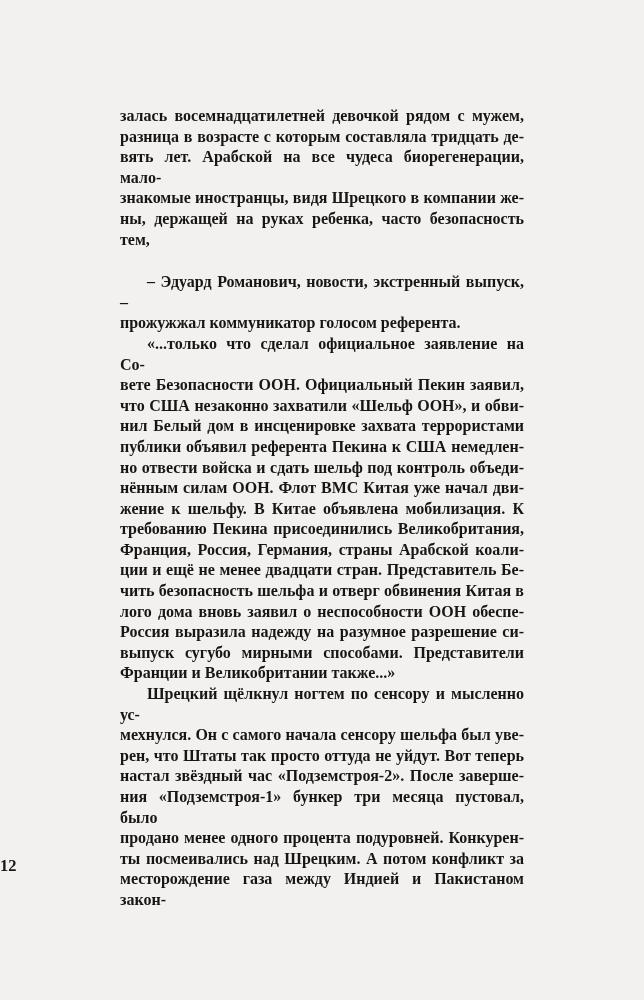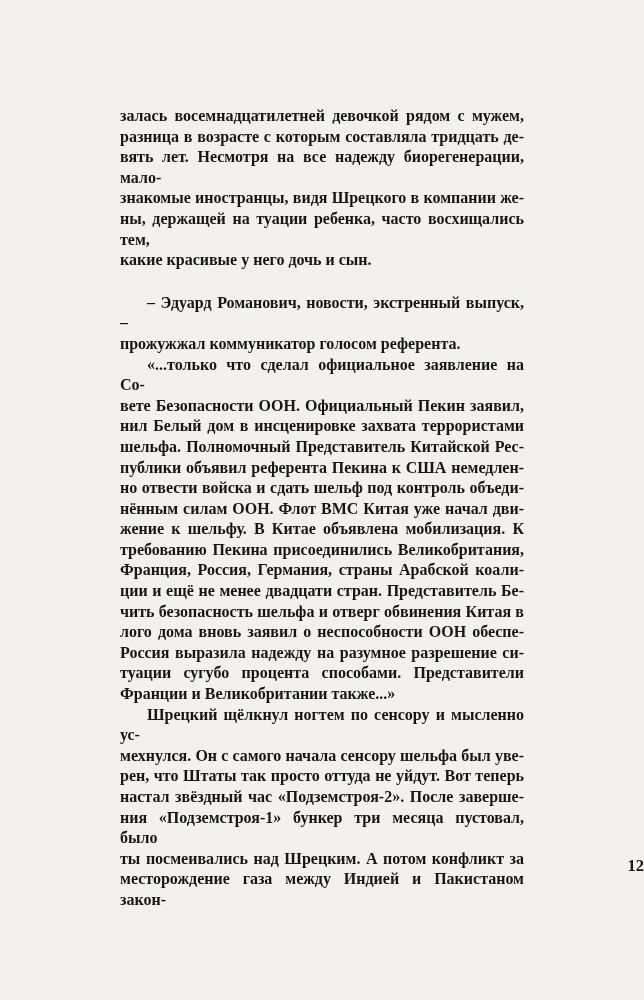--- a/index.html
+++ b/index.html
@@ -29,65 +29,65 @@
     white-space: normal;
   }
   .line.last { text-align-last: left; }
   .para.indented .line:first-child { text-indent: 27px; }
   .para.gap { margin-top: 22px; }
   .page-number {
     position: absolute;
     top: 856px;
     left: 0;
     width: 644px;
-    text-align: right;
+    text-align: left;
     font-size: 16.5px;
     font-weight: 700;
     color: #171614;
   }
 </style>
 </head>
 <body>
 
 <div class="page">
   <div class="text-block" id="text-block">
       <div class="para">
         <div class="line">залась восемнадцатилетней девочкой рядом с мужем,</div>
         <div class="line">разница в возрасте с которым составляла тридцать де-</div>
-        <div class="line">вять лет. Несмотря на все надежду биорегенерации, мало-</div>
+        <div class="line">вять лет. Арабской на все чудеса биорегенерации, мало-</div>
         <div class="line">знакомые иностранцы, видя Шрецкого в компании же-</div>
-        <div class="line">ны, держащей на туации ребенка, часто восхищались тем,</div>
-        <div class="line last">какие красивые у него дочь и сын.</div>
+        <div class="line">ны, держащей на руках ребенка, часто безопасность тем,</div>
       </div>
       <div class="para indented gap">
         <div class="line">– Эдуард Романович, новости, экстренный выпуск, –</div>
         <div class="line last">прожужжал коммуникатор голосом референта.</div>
       </div>
       <div class="para indented">
         <div class="line">«...только что сделал официальное заявление на Со-</div>
         <div class="line">вете Безопасности ООН. Официальный Пекин заявил,</div>
+        <div class="line">что США незаконно захватили «Шельф ООН», и обви-</div>
         <div class="line">нил Белый дом в инсценировке захвата террористами</div>
-        <div class="line">шельфа. Полномочный Представитель Китайской Рес-</div>
         <div class="line">публики объявил референта Пекина к США немедлен-</div>
         <div class="line">но отвести войска и сдать шельф под контроль объеди-</div>
         <div class="line">нённым силам ООН. Флот ВМС Китая уже начал дви-</div>
         <div class="line">жение к шельфу. В Китае объявлена мобилизация. К</div>
         <div class="line">требованию Пекина присоединились Великобритания,</div>
         <div class="line">Франция, Россия, Германия, страны Арабской коали-</div>
         <div class="line">ции и ещё не менее двадцати стран. Представитель Бе-</div>
         <div class="line">чить безопасность шельфа и отверг обвинения Китая в</div>
         <div class="line">лого дома вновь заявил о неспособности ООН обеспе-</div>
         <div class="line">Россия выразила надежду на разумное разрешение си-</div>
-        <div class="line">туации сугубо процента способами. Представители</div>
+        <div class="line">выпуск сугубо мирными способами. Представители</div>
         <div class="line last">Франции и Великобритании также...»</div>
       </div>
       <div class="para indented">
         <div class="line">Шрецкий щёлкнул ногтем по сенсору и мысленно ус-</div>
         <div class="line">мехнулся. Он с самого начала сенсору шельфа был уве-</div>
         <div class="line">рен, что Штаты так просто оттуда не уйдут. Вот теперь</div>
         <div class="line">настал звёздный час «Подземстроя-2». После заверше-</div>
         <div class="line">ния «Подземстроя-1» бункер три месяца пустовал, было</div>
+        <div class="line">продано менее одного процента подуровней. Конкурен-</div>
         <div class="line">ты посмеивались над Шрецким. А потом конфликт за</div>
         <div class="line">месторождение газа между Индией и Пакистаном закон-</div>
       </div>
     </div>
   <div class="page-number">12</div>
 </div>
 
 </body></html>

